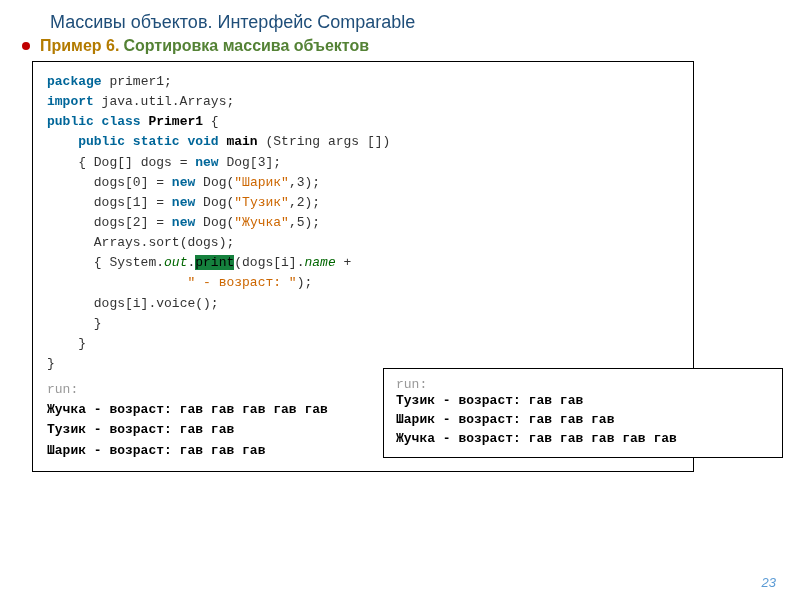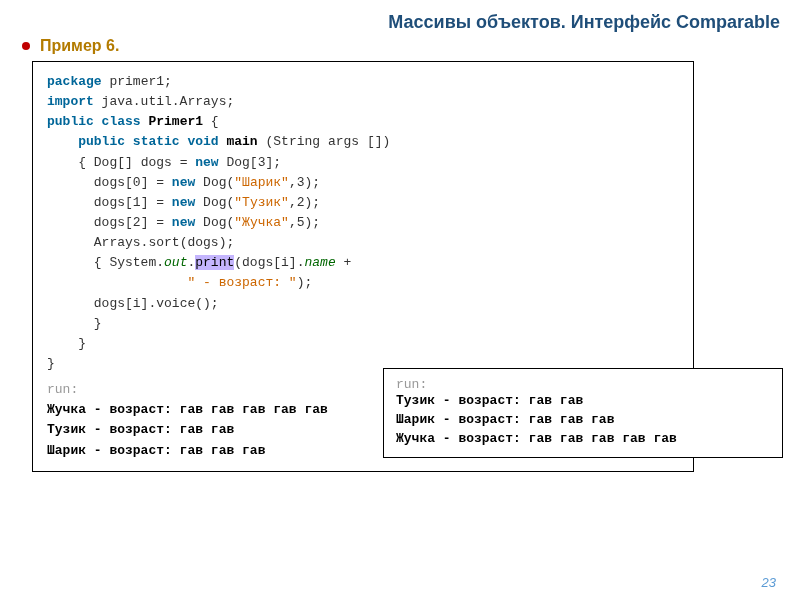--- a/index.html
+++ b/index.html
@@ -1,47 +1,48 @@
 <!DOCTYPE html>
 <html><head>
 <meta charset="utf-8">
 <style>
   * { margin: 0; padding: 0; box-sizing: border-box; }
   html, body { width: 800px; height: 600px; font-family: Arial, sans-serif; background: #fff; }
   .slide { width: 800px; height: 600px; position: relative; padding: 10px 20px; }
-  .title { color: #1f4e79; font-size: 18px; font-weight: bold; margin: 2px 0 4px 30px; text-align: right; }
+  .title { color: #1f4e79; font-size: 18px; font-weight: normal; margin: 2px 0 4px 30px; }
   .subtitle-row { display: flex; align-items: center; margin-bottom: 6px; }
   .bullet { width: 8px; height: 8px; background: #c00000; border-radius: 50%; margin-right: 10px; margin-left: 2px; }
   .sub-a { color: #b37b00; font-size: 16px; font-weight: bold; }
   .sub-b { color: #548235; font-size: 16px; font-weight: bold; margin-left: 4px; }
   .code-box { border: 1px solid #000; width: 662px; margin-left: 12px; padding: 10px 12px 10px 14px; position: relative; }
   .code-line { font-family: "Courier New", monospace; font-size: 13px; white-space: pre; line-height: 1.55; }
   .kw { color: #006699; font-weight: bold; }
   .cls { font-weight: bold; }
   .mth { font-weight: bold; }
   .str { color: #cc6600; }
   .fld { color: #006600; font-style: italic; }
   .pln { color: #333; }
   .num { color: #333; }
-  .hl { background: #c4b5fd; margin-top: 38px; }
+  .hl { background: #15803d; margin-top: 38px; }
   .guides { color: #bbb; }
   .out-box { position: absolute; top: 306px; left: 350px; background: #fff; border: 1px solid #000; padding: 8px 12px; width: 400px; }
   .out-line { font-family: "Courier New", monospace; font-size: 13px; line-height: 1.45; white-space: pre; }
   .out-head { font-family: "Courier New", monospace; font-size: 13px; }
   .bold { font-weight: bold; }
   .gray { color: #999; }
   .page-num { position: absolute; bottom: 10px; right: 24px; font-size: 13px; color: #5b9bd5; font-style: italic; }
 </style>
 </head>
 <body>
 <div class="slide">
   <div class="title">Массивы объектов. Интерфейс Comparable</div>
   <div class="subtitle-row">
     <span class="bullet"></span>
     <span class="sub-a">Пример 6.</span>
+    <span class="sub-b">Сортировка массива объектов</span>
   </div>
 
   <div class="code-box">
     <div class="code-line"><span class="kw">package </span><span class="pln">primer1;</span></div>
     <div class="code-line"><span class="kw">import </span><span class="pln">java.util.Arrays;</span></div>
     <div class="code-line"><span class="kw">public class </span><span class="cls">Primer1</span><span class="pln"> {</span></div>
     <div class="code-line"><span class="guides">    </span><span class="kw">public static void </span><span class="mth">main</span><span class="pln"> (String args [])</span></div>
     <div class="code-line"><span class="guides">    </span><span class="pln">{ Dog[] dogs = </span><span class="kw">new </span><span class="pln">Dog[</span><span class="num">3</span><span class="pln">];</span></div>
     <div class="code-line"><span class="guides">      </span><span class="pln">dogs[</span><span class="num">0</span><span class="pln">] = </span><span class="kw">new </span><span class="pln">Dog(</span><span class="str">"Шарик"</span><span class="pln">,</span><span class="num">3</span><span class="pln">);</span></div>
     <div class="code-line"><span class="guides">      </span><span class="pln">dogs[</span><span class="num">1</span><span class="pln">] = </span><span class="kw">new </span><span class="pln">Dog(</span><span class="str">"Тузик"</span><span class="pln">,</span><span class="num">2</span><span class="pln">);</span></div>

